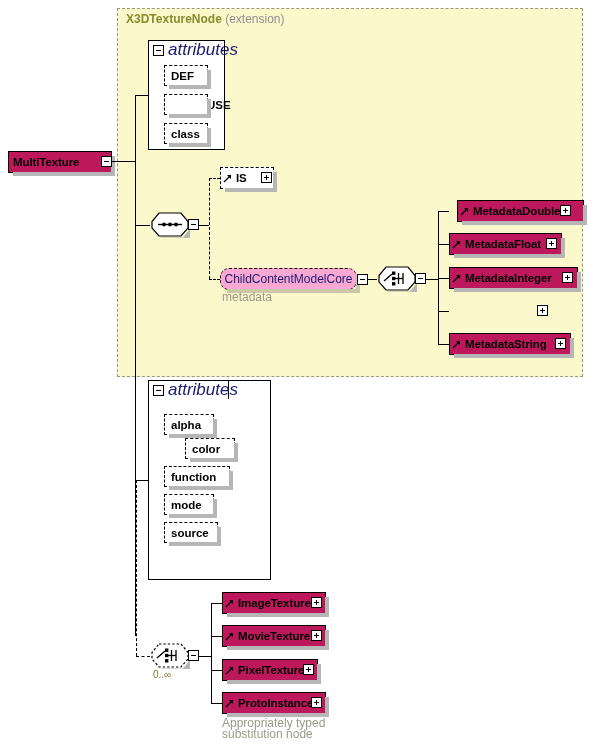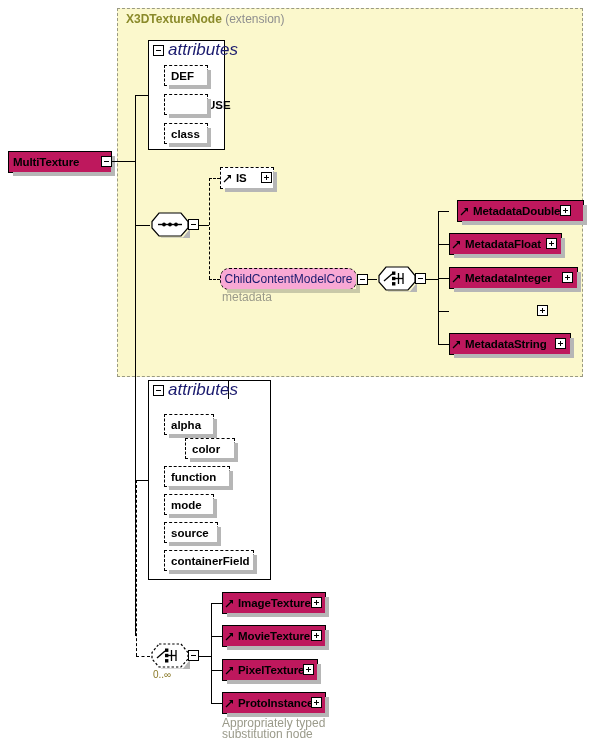--- a/index.html
+++ b/index.html
@@ -357,23 +357,20 @@
   </div>
   <div class="attr-item" style="left:164px;top:466px;width:66px;">
     <span class="lbl">function</span>
   </div>
   <div class="attr-item" style="left:164px;top:494px;width:50px;">
     <span class="lbl">mode</span>
   </div>
   <div class="attr-item" style="left:164px;top:522px;width:54px;">
     <span class="lbl">source</span>
   </div>
-  <div class="attr-item" style="left:164px;top:550px;width:90px;">
-    <span class="lbl">containerField</span>
-  </div>
 
   <div class="dline v" style="left:136px;top:480px;height:176px;"></div>
   <div class="dline h" style="left:136px;top:656px;width:14px;"></div>
 
   <div class="compositor" style="left:150px;top:643px;width:40px;height:26px;">
     <svg width="40" height="26" viewBox="0 0 40 26">
       <polygon points="9,1 31,1 38,9.5 38,16 31,24 9,24 2,16 2,9.5" fill="#ffffff" stroke="#000000" stroke-width="1.2" stroke-dasharray="2.4,2"></polygon>
       <polygon points="11,25.5 33,25.5 39,18 40,18 40,26 11,26" fill="#b6b6b6" stroke="none"></polygon>
       <line x1="7" y1="15" x2="15" y2="8" stroke="#000" stroke-width="1.3"></line>
       <line x1="18" y1="12.5" x2="26" y2="12.5" stroke="#000" stroke-width="1.3"></line>

